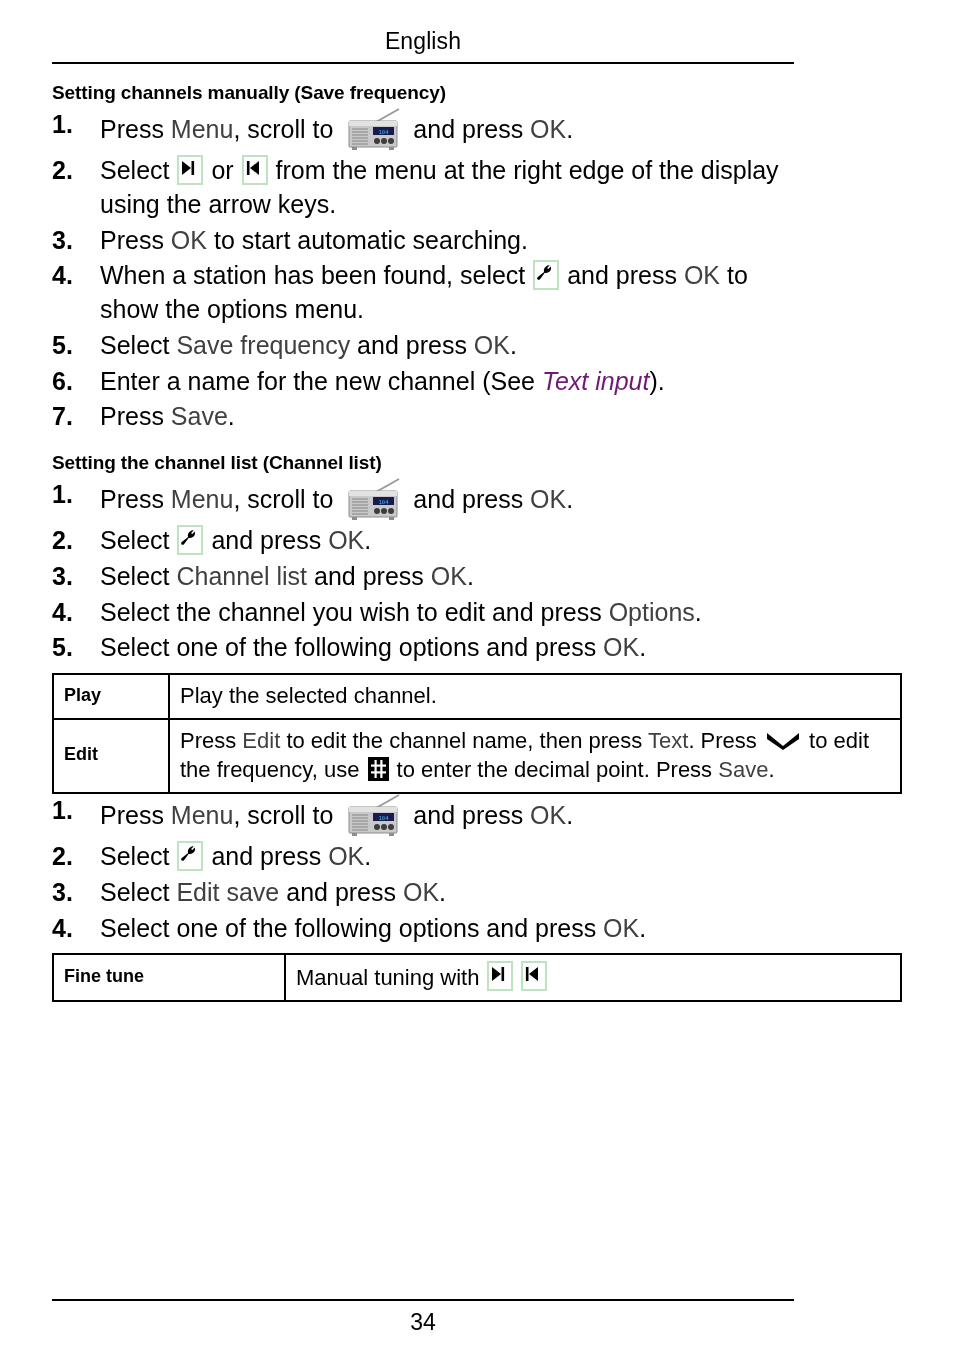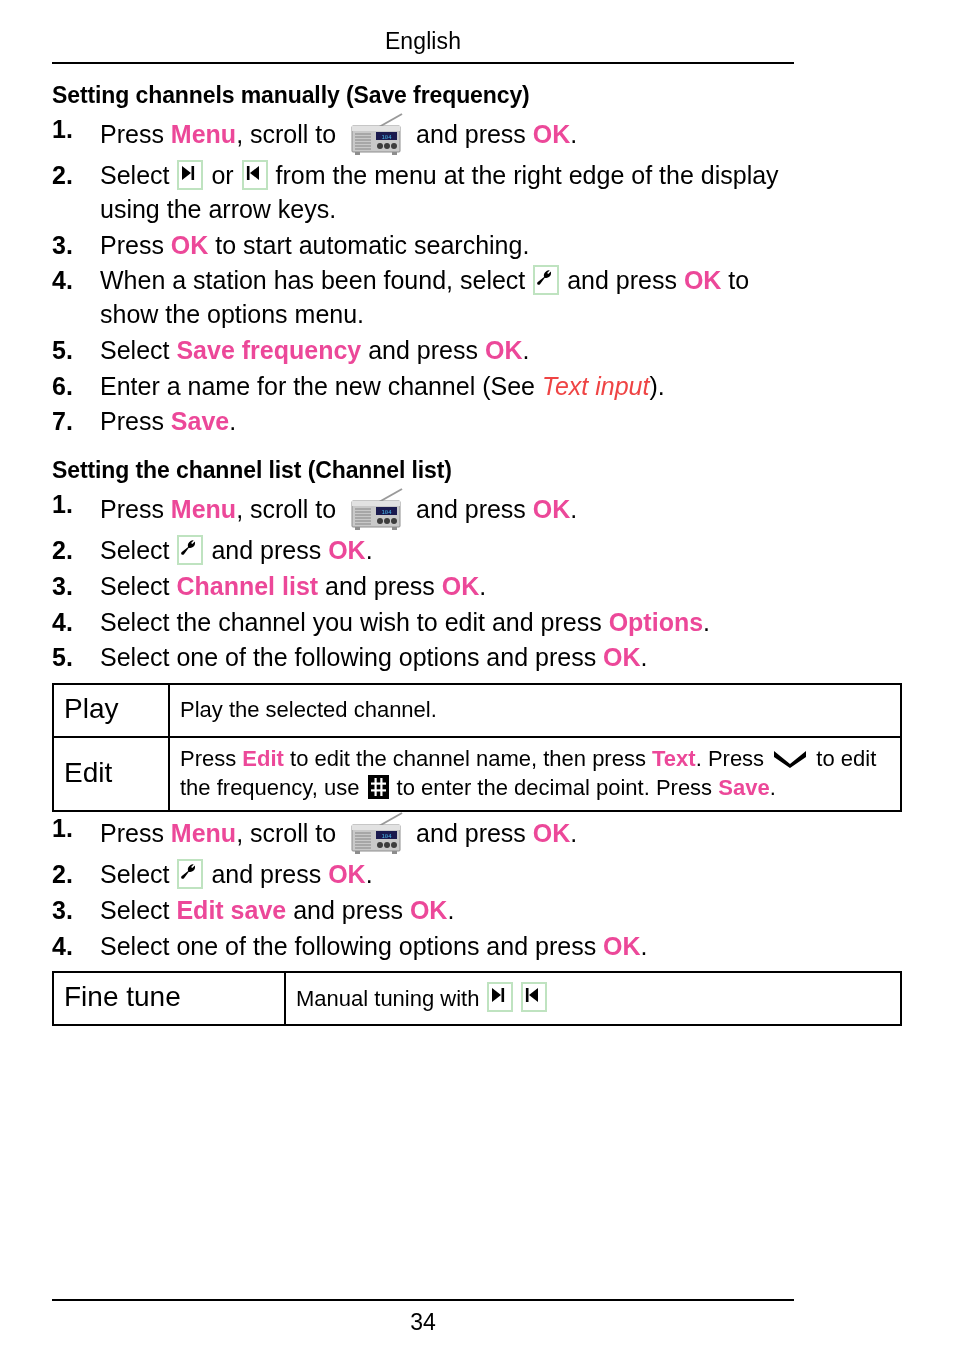--- a/index.html
+++ b/index.html
@@ -30,21 +30,21 @@
     padding-top: 28px;
     letter-spacing: .1px;
   }
   .header-rule {
     border-bottom: 2px solid #000;
     margin-top: 7px;
   }
 
   
   h2.section-title {
-    font-size: 23px;
+    font-size: 19px;
     font-weight: bold;
     margin: 18px 0 4px 0;
     letter-spacing: -.1px;
   }
 
   
   ol.steps {
     list-style: none;
     margin: 0;
     padding: 0;
@@ -60,25 +60,25 @@
     font-weight: bold;
     width: 48px;
     flex: 0 0 48px;
     font-size: 25px;
   }
   ol.steps li .txt {
     flex: 1;
   }
 
   b.ui, strong.ui {
-    color: #ec4899;
-    font-weight: bold;
+    color: #404040;
+    font-weight: normal;
   }
   i.link {
-    color: #ef4444;
+    color: #701a75;
     font-style: italic;
   }
 
   
   .keybox {
     display: inline-block;
     width: 22px;
     height: 26px;
     border: 2px solid #bfe3c0;
     background: #ffffff;
@@ -126,22 +126,22 @@
     table-layout: fixed;
   }
   table.opts td {
     border: 2px solid #000;
     padding: 6px 10px 8px 10px;
     font-size: 22px;
     line-height: 1.32;
     vertical-align: middle;
   }
   table.opts td.lbl {
-    font-weight: normal;
-    font-size: 28px;
+    font-weight: bold;
+    font-size: 18px;
     border-radius: 15px;
   }
   table.t1 col.c1 { width: 116px; }
   table.t2 col.c1 { width: 232px; }
 
   
   .footer {
     position: absolute;
     left: 52px;
     right: 52px;

